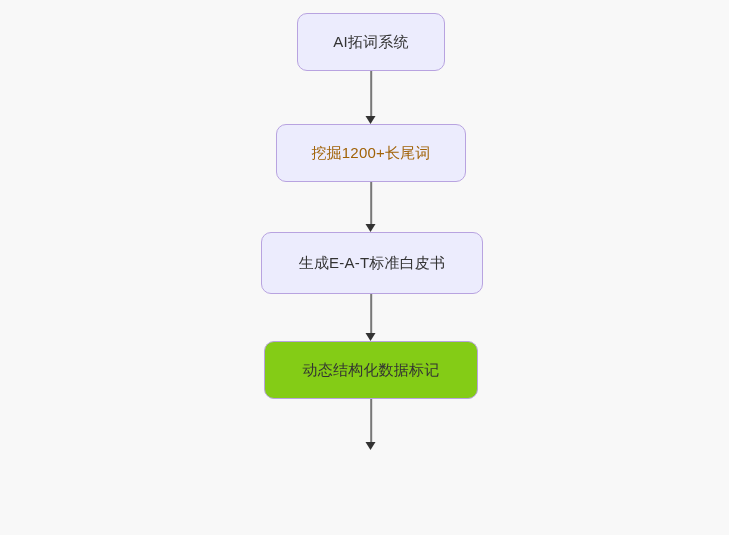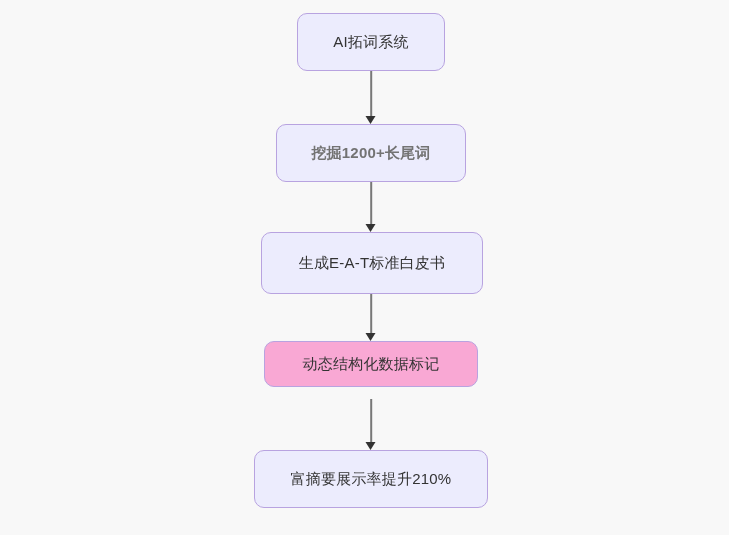--- a/index.html
+++ b/index.html
@@ -78,25 +78,22 @@
   </div>
   <div class="edge" style="left: 371px; top: 399px; height: 51px;">
     <div class="edge-line" style="height: 44px; background: rgb(120, 120, 120);"></div>
     <div class="edge-arrow" style="top: 43px; border-top-color: rgb(51, 51, 51);"></div>
   </div>
 
   <div class="node" style="left: 297px; top: 13px; width: 148px; height: 58px; background: rgb(236, 236, 253); border-color: rgb(184, 163, 224);">
     <span class="node-label" style="color: rgb(51, 51, 51);">AI拓词系统</span>
   </div>
   <div class="node" style="left: 276px; top: 124px; width: 190px; height: 58px; background: rgb(236, 236, 253); border-color: rgb(184, 163, 224);">
-    <span class="node-label" style="color: #737373; font-weight: bold;">挖掘1200+长尾词</span>
+    <span class="node-label" style="color: #a16207;">挖掘1200+长尾词</span>
   </div>
   <div class="node" style="left: 261px; top: 232px; width: 222px; height: 62px; background: rgb(236, 236, 253); border-color: rgb(184, 163, 224);">
     <span class="node-label" style="color: rgb(51, 51, 51);">生成E-A-T标准白皮书</span>
   </div>
-  <div class="node" style="left: 264px; top: 341px; width: 214px; height: 46px; background: #f9a8d4; border-color: rgb(184, 163, 224);">
+  <div class="node" style="left: 264px; top: 341px; width: 214px; height: 58px; background: #84cc16; border-color: rgb(184, 163, 224);">
     <span class="node-label" style="color: rgb(51, 51, 51);">动态结构化数据标记</span>
-  </div>
-  <div class="node" style="left: 254px; top: 450px; width: 234px; height: 58px; background: rgb(236, 236, 253); border-color: rgb(184, 163, 224);">
-    <span class="node-label" style="color: rgb(51, 51, 51);">富摘要展示率提升210%</span>
   </div>
 
 </div>
 
 </body></html>

